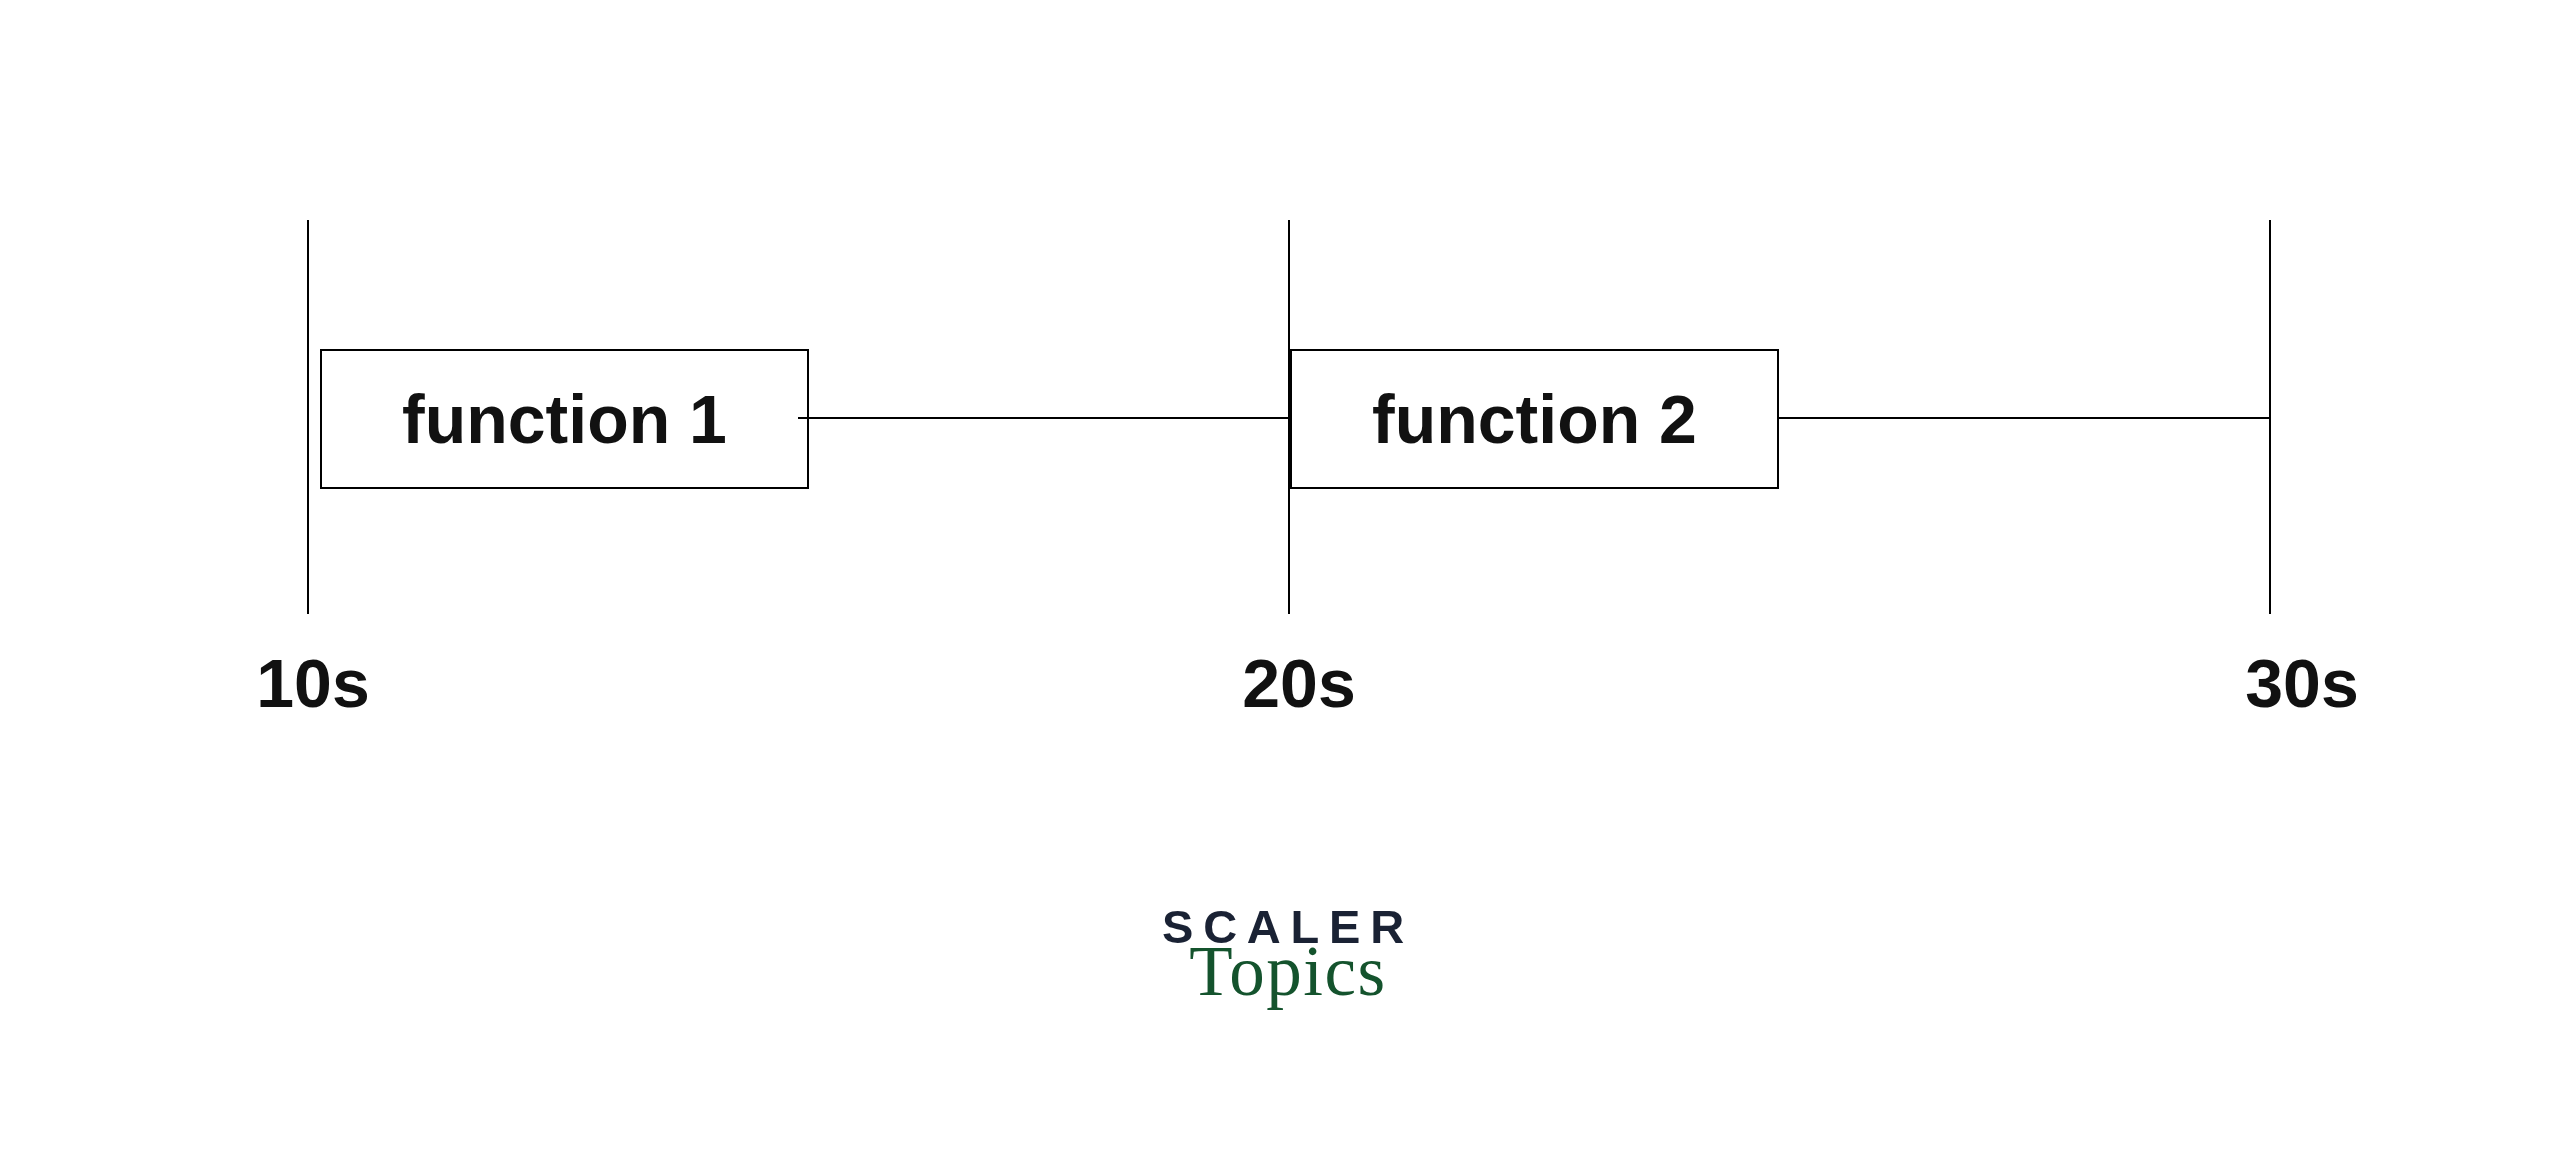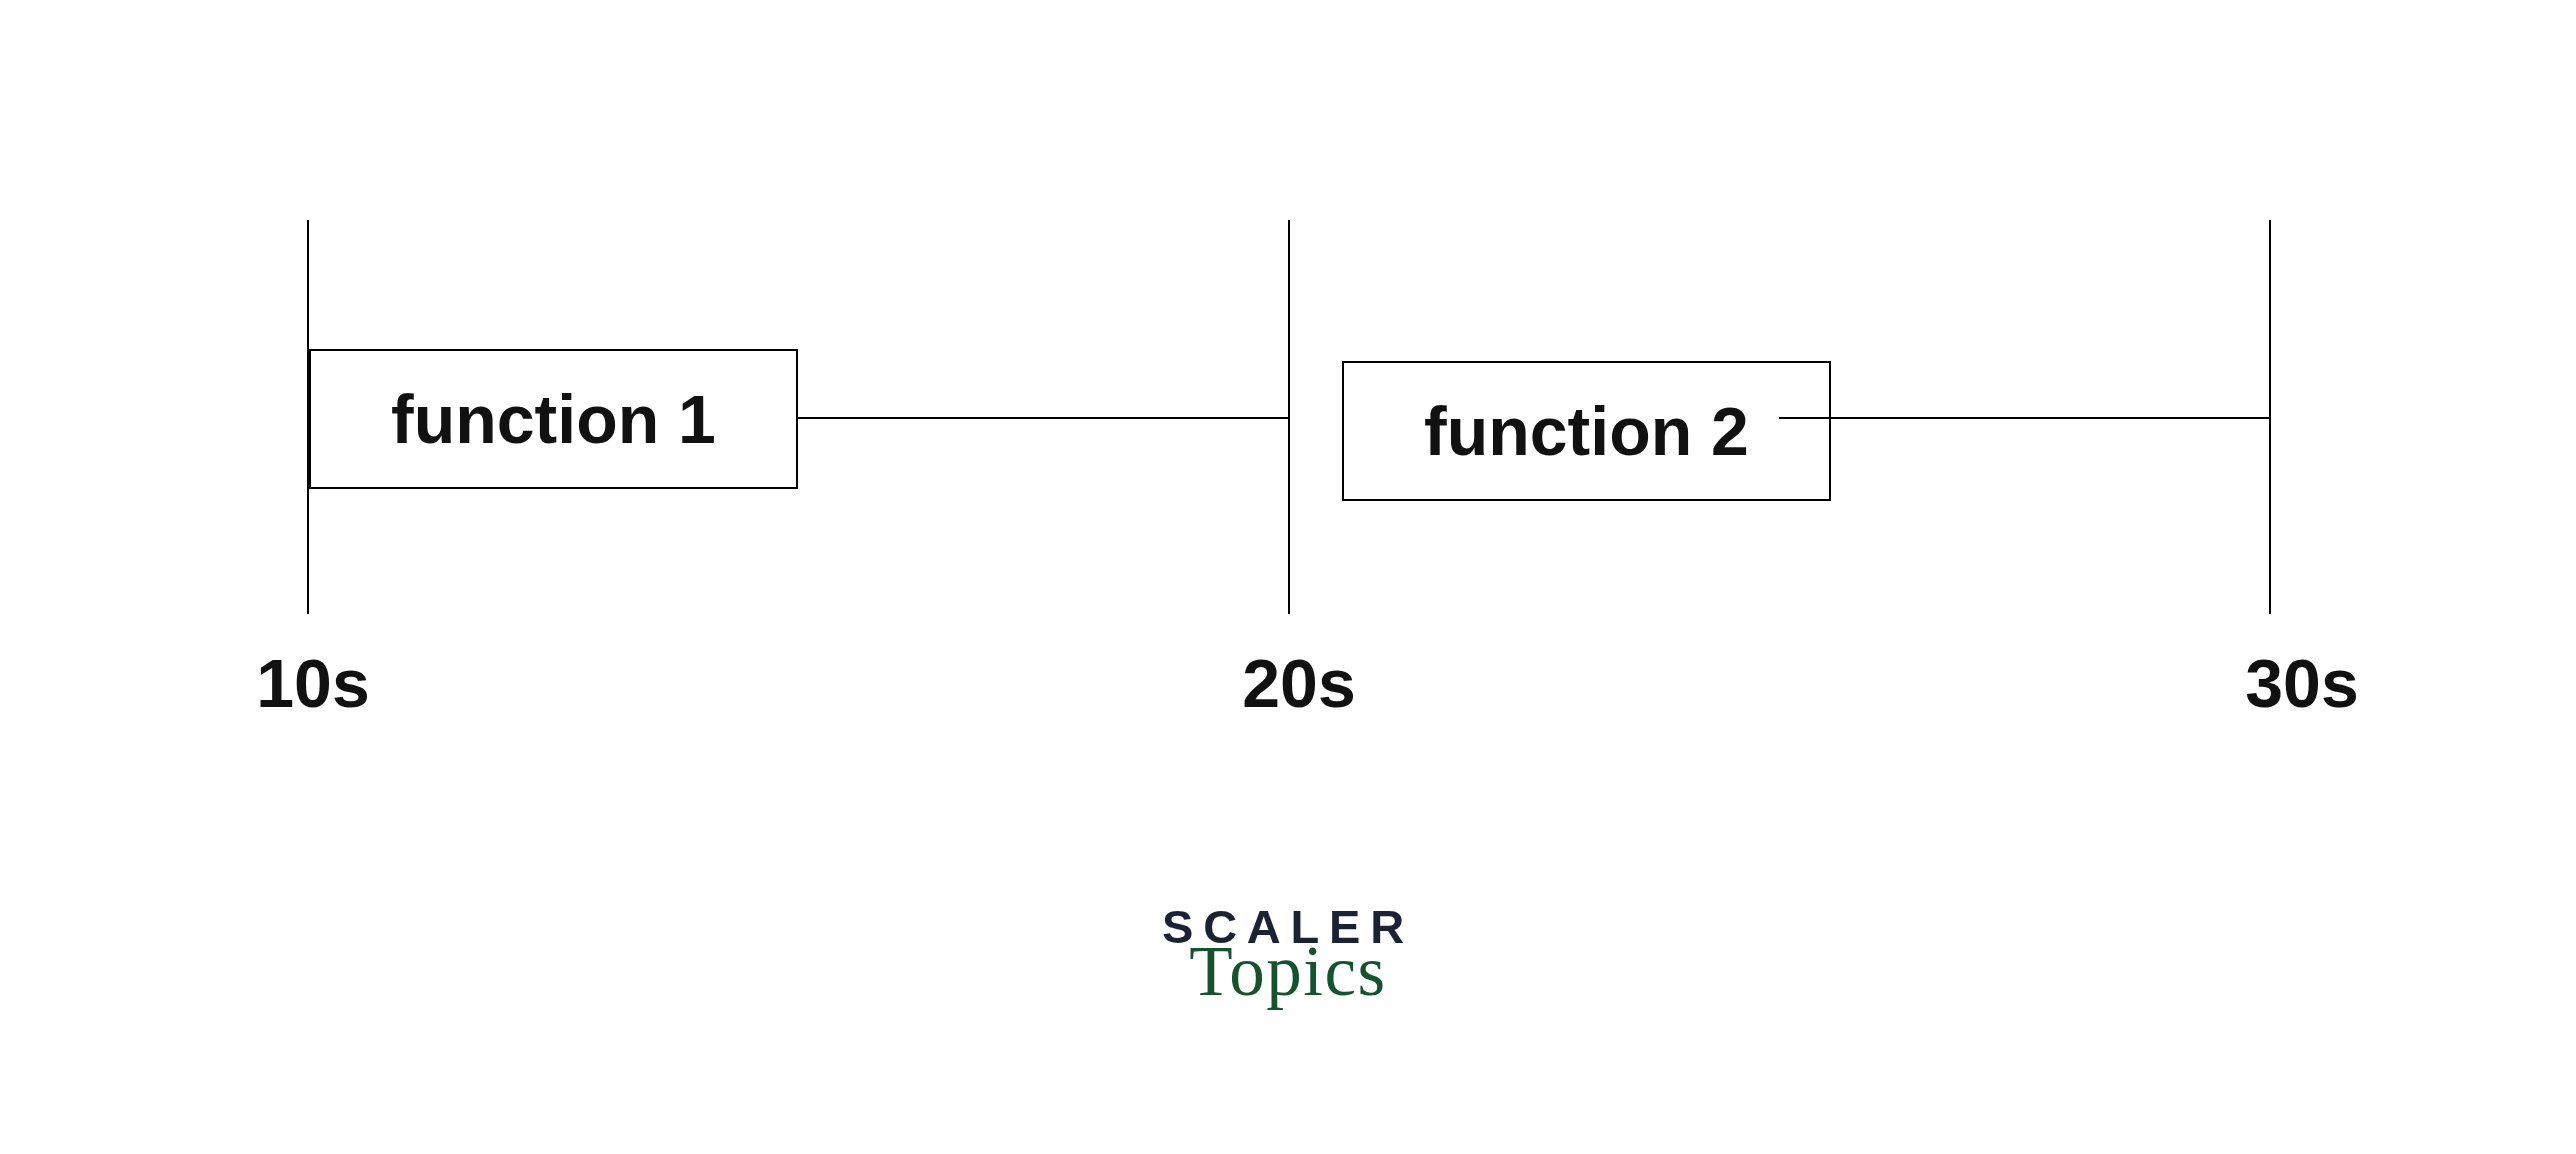--- a/index.html
+++ b/index.html
@@ -90,24 +90,24 @@
   <div class="timeline">
 
     <div class="tick" style="left:0;"></div>
     <div class="tick" style="left:981px;"></div>
     <div class="tick" style="left:1962px;"></div>
 
     <div class="tick-label" style="left:6px;">10s</div>
     <div class="tick-label" style="left:992px;">20s</div>
     <div class="tick-label" style="left:1947px;margin-left:48px;">30s</div>
 
-    <div class="fn-box" style="left:2px; width:489px;">
+    <div class="fn-box" style="left:13px; width:489px;">
       <span>function 1</span>
     </div>
-    <div class="fn-box" style="left:1035px; width:489px;margin-top:12px;">
+    <div class="fn-box" style="left:983px; width:489px;">
       <span>function 2</span>
     </div>
 
     <div class="axis-line" style="left:491px; width:492px;"></div>
     <div class="axis-line" style="left:1472px; width:492px;"></div>
 
   </div>
 
   <div class="logo">
     <div class="logo-top">SCALER</div>

